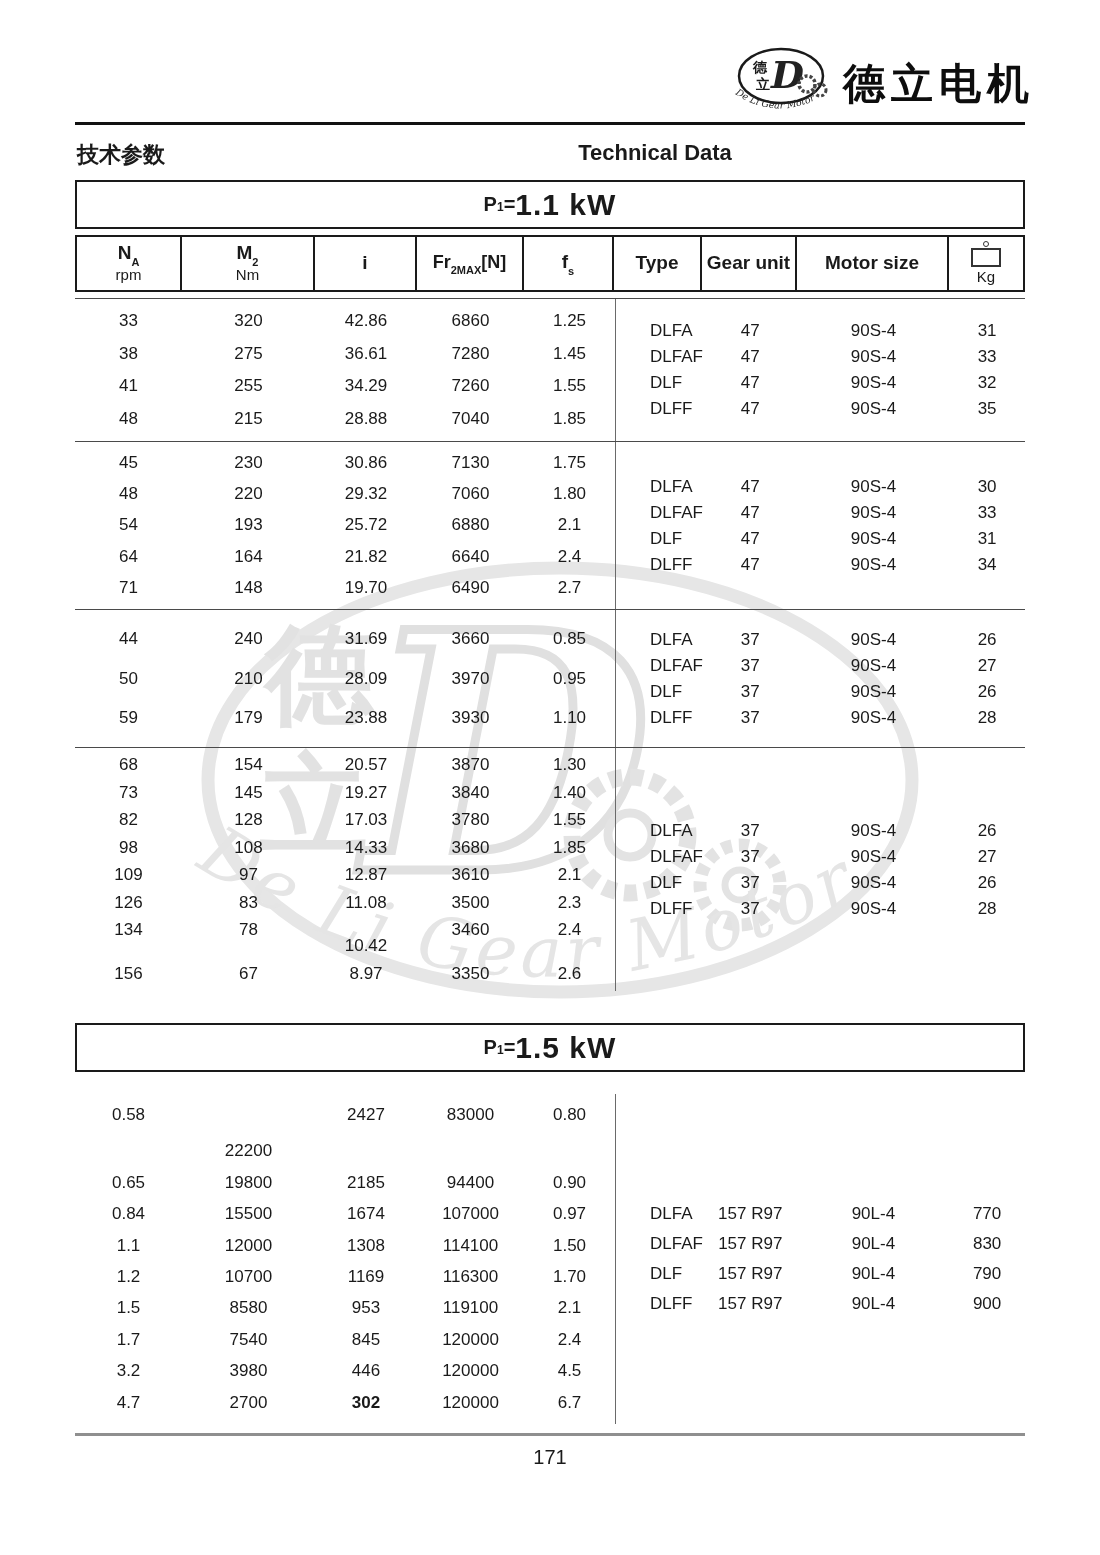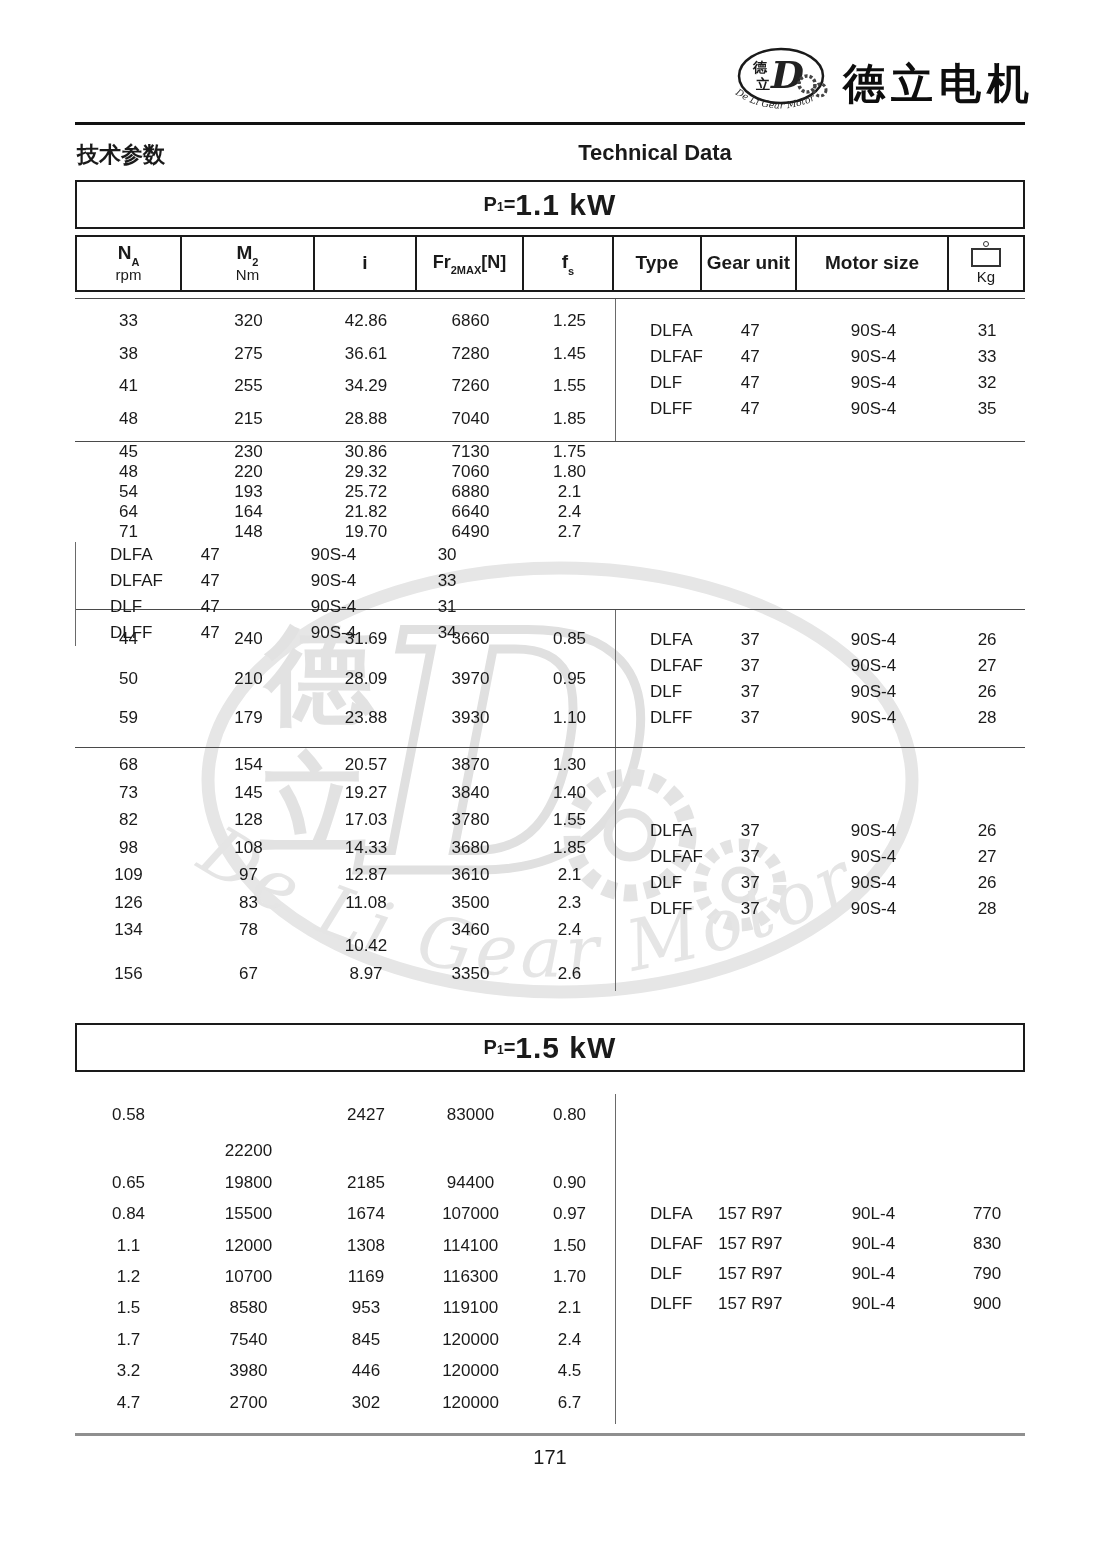--- a/index.html
+++ b/index.html
@@ -221,21 +221,21 @@
               <div class="rcell" style="width: 76px;">32</div>
             </div>
             <div class="rrow" style="height: 26px;">
               <div class="rcell type" style="width: 87px;">DLFF</div>
               <div class="rcell" style="width: 95px;">47</div>
               <div class="rcell" style="width: 152px;">90S-4</div>
               <div class="rcell" style="width: 76px;">35</div>
             </div>
           </div>
         </div>
-        <div class="block rule-top" style="height: 168px; flex-direction: column;">
+        <div class="block rule-top" style="height: 168px;">
           <div class="bleft">
             <div class="drow">
               <div class="dcell" style="width: 107px;">45</div>
               <div class="dcell" style="width: 133px;">230</div>
               <div class="dcell" style="width: 102px;">30.86</div>
               <div class="dcell" style="width: 107px;">7130</div>
               <div class="dcell" style="width: 91px;">1.75</div>
             </div>
             <div class="drow">
               <div class="dcell" style="width: 107px;">48</div>
@@ -494,21 +494,21 @@
             <div class="drow">
               <div class="dcell" style="width: 107px;">3.2</div>
               <div class="dcell" style="width: 133px;">3980</div>
               <div class="dcell" style="width: 102px;">446</div>
               <div class="dcell" style="width: 107px;">120000</div>
               <div class="dcell" style="width: 91px;">4.5</div>
             </div>
             <div class="drow">
               <div class="dcell" style="width: 107px;">4.7</div>
               <div class="dcell" style="width: 133px;">2700</div>
-              <div class="dcell" style="width: 102px;">302</div>
+              <div class="dcell" style="width: 102px; font-weight: bold;">302</div>
               <div class="dcell" style="width: 107px;">120000</div>
               <div class="dcell" style="width: 91px;">6.7</div>
             </div>
           </div>
           <div class="bright">
             <div class="rrow" style="height: 30px;">
               <div class="rcell type" style="width: 87px;">DLFA</div>
               <div class="rcell" style="width: 95px;">157 R97</div>
               <div class="rcell" style="width: 152px;">90L-4</div>
               <div class="rcell" style="width: 76px;">770</div>

